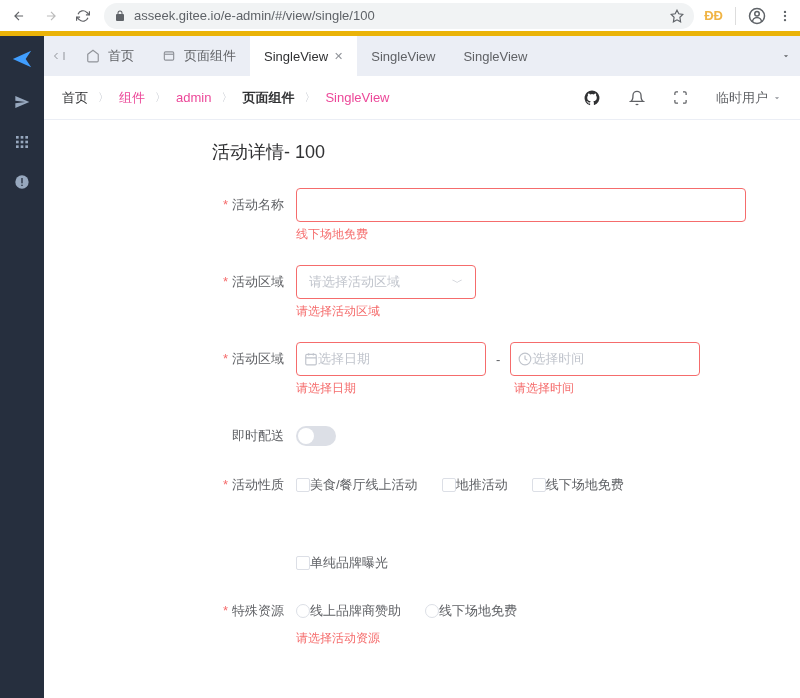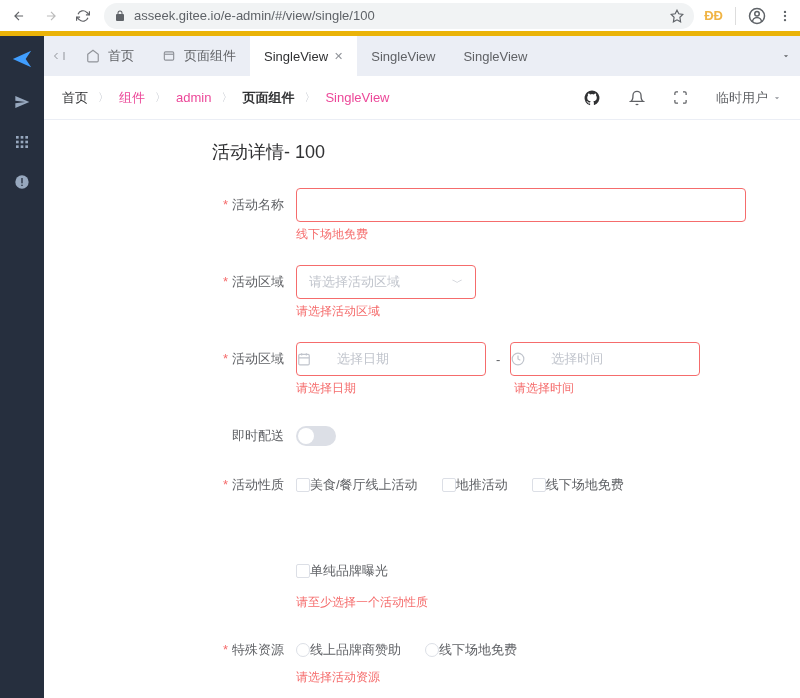--- a/index.html
+++ b/index.html
@@ -39,21 +39,21 @@
 .form-row{display:flex;margin-bottom:22px}
 .form-label{width:228px;text-align:right;padding-right:12px;padding-top:8px;color:#606266;font-size:13px}
 .form-label .req{color:#f56c6c;margin-right:4px}
 .form-field{flex:1;max-width:450px}
 .input,.select{width:100%;height:34px;border:1px solid #dcdfe6;border-radius:4px;padding:0 12px;font-size:13px;color:#606266;background:#fff}
 .input.error,.select.error,.date-input.error{border-color:#f56c6c}
 .select{display:flex;align-items:center;justify-content:space-between;color:#c0c4cc;cursor:pointer;width:180px}
 .select .arrow{color:#c0c4cc;font-size:11px}
 .error-msg{color:#f56c6c;font-size:12px;margin-top:4px}
 .date-row{display:flex;align-items:center;gap:10px}
-.date-input{height:34px;border:1px solid #dcdfe6;border-radius:4px;padding:0 0;display:flex;align-items:center;gap:26px;color:#c0c4cc;font-size:13px;cursor:pointer;width:190px}
+.date-input{height:34px;border:1px solid #dcdfe6;border-radius:4px;padding:0 7px;display:flex;align-items:center;gap:0;color:#c0c4cc;font-size:13px;cursor:pointer;width:190px}
 .date-input .icon{color:#c0c4cc}
 .date-sep{color:#606266}
 .date-col{display:flex;flex-direction:column}
 .switch{width:40px;height:20px;background:#dcdfe6;border-radius:10px;position:relative;cursor:pointer;margin-top:7px}
 .switch::after{content:"";position:absolute;left:2px;top:2px;width:16px;height:16px;background:#fff;border-radius:50%}
 .check-group{display:flex;flex-wrap:wrap;gap:24px;padding-top:8px}
 .check-item{display:flex;align-items:center;cursor:pointer}
 .checkbox{width:14px;height:14px;border:1px solid #dcdfe6;border-radius:2px;background:#fff}
 .radio{width:14px;height:14px;border:1px solid #dcdfe6;border-radius:50%;background:#fff}
 .check-break{width:100%;height:0}
@@ -304,26 +304,25 @@
               </label>
             <label class="check-item">
                 <span class="checkbox"></span>
                 <span>地推活动</span>
               </label>
             <label class="check-item">
                 <span class="checkbox"></span>
                 <span>线下场地免费</span>
               </label>
             <div class="check-break"></div>
-            <label class="check-item" style="margin-top:20px">
+            <label class="check-item" style="margin-top:12px">
                 <span class="checkbox"></span>
                 <span>单纯品牌曝光</span>
               </label>
           </div>
-          <div class="error-msg" style="margin-top:14px">请至少选择一个活动性质</div>
         </div>
       </div>
 
       <div class="form-row">
         <div class="form-label"><span class="req">*</span><span>特殊资源</span></div>
         <div class="form-field">
           <div class="check-group">
             <label class="check-item">
                 <span class="radio"></span>
                 <span>线上品牌商赞助</span>

